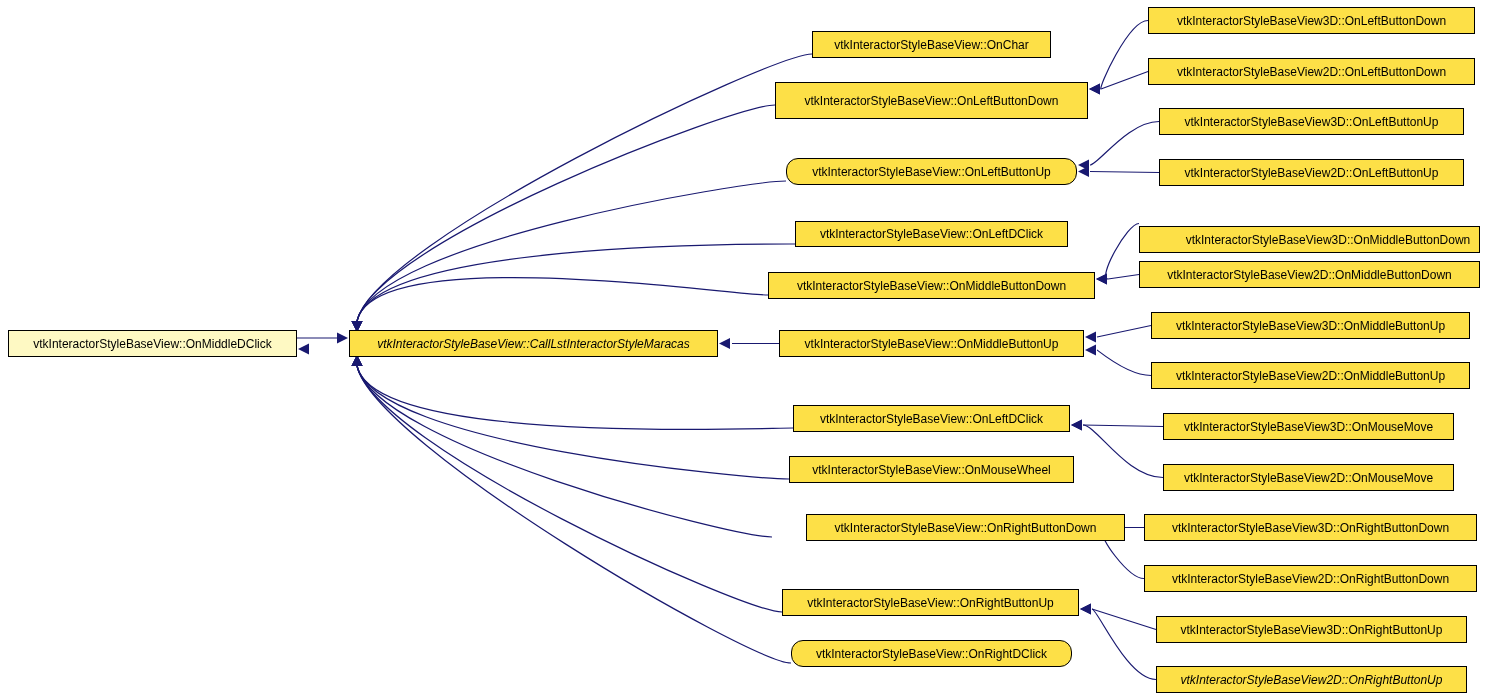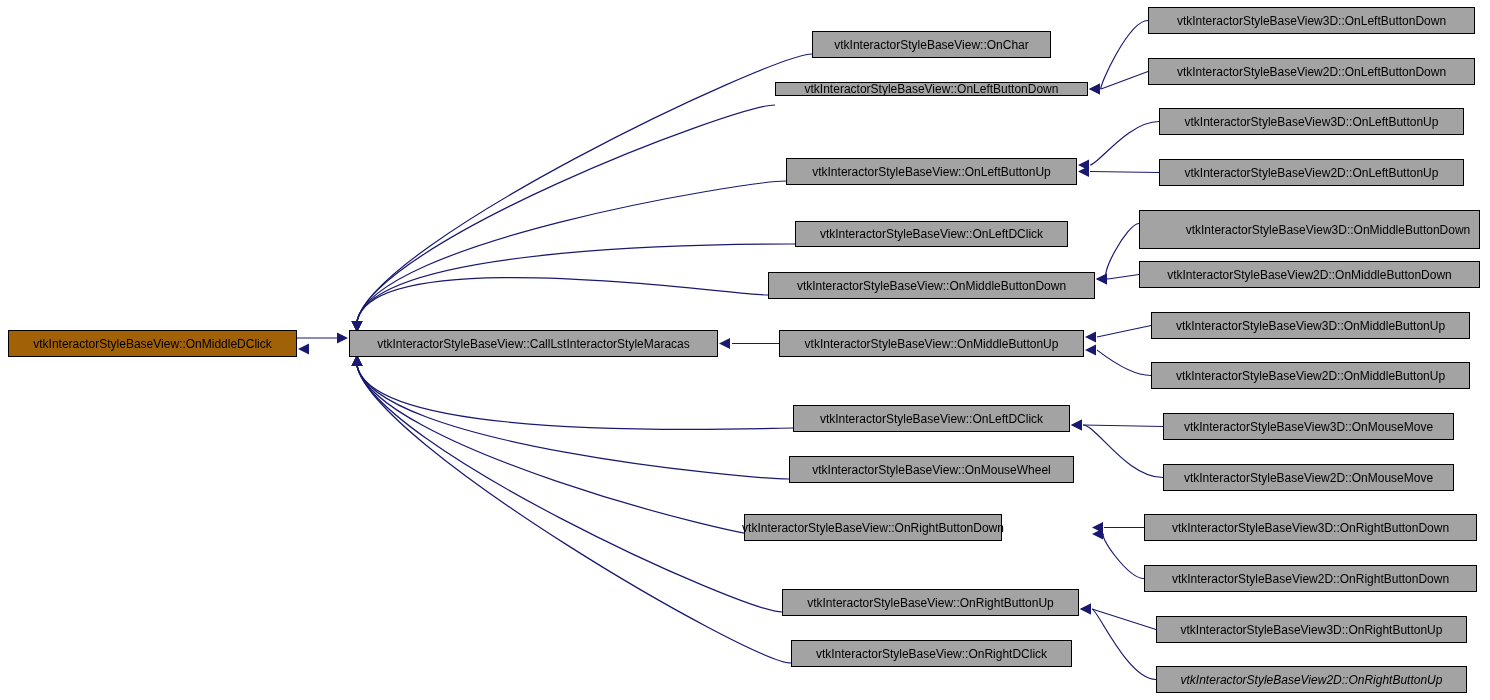--- a/index.html
+++ b/index.html
@@ -23,33 +23,33 @@
     left: 0;
     top: 0;
     width: 1490px;
     height: 700px;
     pointer-events: none;
   }
   .node {
     position: absolute;
     box-sizing: border-box;
     border: 1px solid #000000;
-    background: #a3a3a3;
+    background: #fde047;
     color: #000000;
     font-size: 12px;
     line-height: 1;
     display: flex;
     align-items: center;
     justify-content: center;
     white-space: nowrap;
     letter-spacing: 0px;
     z-index: 2;
   }
   .node.highlight {
-    background: #a16207;
+    background: #fef9c3;
   }
   .node span {
     display: block;
     padding: 0 7px;
   }
 </style>
 </head>
 <body>
 
 <div id="graph">
@@ -105,69 +105,69 @@
       <polygon points="1092,534 1103,539.5 1103,528.5" fill="#191970"></polygon>
       <path d="M 1144 578.5 C 1127.5 578.5, 1097.5 534, 1104 534" fill="none" stroke="#191970" stroke-width="1.2"></path>
       <polygon points="1080,609 1091,614.5 1091,603.5" fill="#191970"></polygon>
       <path d="M 1156 629.5 L 1092 609" fill="none" stroke="#191970" stroke-width="1.2"></path>
       <polygon points="1080,609 1091,614.5 1091,603.5" fill="#191970"></polygon>
       <path d="M 1156 679.5 C 1127.5 679.5, 1097.5 609, 1092 609" fill="none" stroke="#191970" stroke-width="1.2"></path>
     </svg>
 <div class="node highlight" style="left: 8px; top: 330px; width: 289px; height: 27px;">
       <span>vtkInteractorStyleBaseView::OnMiddleDClick</span>
     </div>
-    <div class="node" style="left: 349px; top: 330px; width: 369px; height: 27px;">
+    <div class="node" style="left: 349px; top: 330px; width: 369px; height: 27px; font-style: italic;">
       <span>vtkInteractorStyleBaseView::CallLstInteractorStyleMaracas</span>
     </div>
     <div class="node" style="left: 812px; top: 31px; width: 239px; height: 27px;">
       <span>vtkInteractorStyleBaseView::OnChar</span>
     </div>
-    <div class="node" style="left: 775px; top: 82px; width: 313px; height: 14px;">
+    <div class="node" style="left: 775px; top: 82px; width: 313px; height: 37px;">
       <span>vtkInteractorStyleBaseView::OnLeftButtonDown</span>
     </div>
-    <div class="node" style="left: 786px; top: 158px; width: 291px; height: 27px;">
+    <div class="node" style="left: 786px; top: 158px; width: 291px; height: 27px; border-radius: 12px;">
       <span>vtkInteractorStyleBaseView::OnLeftButtonUp</span>
     </div>
     <div class="node" style="left: 795px; top: 221px; width: 273px; height: 26px;">
       <span>vtkInteractorStyleBaseView::OnLeftDClick</span>
     </div>
     <div class="node" style="left: 768px; top: 272px; width: 327px; height: 27px;">
       <span>vtkInteractorStyleBaseView::OnMiddleButtonDown</span>
     </div>
     <div class="node" style="left: 779px; top: 330px; width: 305px; height: 27px;">
       <span>vtkInteractorStyleBaseView::OnMiddleButtonUp</span>
     </div>
     <div class="node" style="left: 793px; top: 405px; width: 277px; height: 27px;">
       <span>vtkInteractorStyleBaseView::OnLeftDClick</span>
     </div>
     <div class="node" style="left: 789px; top: 456px; width: 285px; height: 27px;">
       <span>vtkInteractorStyleBaseView::OnMouseWheel</span>
     </div>
-    <div class="node" style="left: 744px; top: 514px; width: 258px; height: 27px; align-items: center;">
+    <div class="node" style="left: 806px; top: 514px; width: 319px; height: 27px; align-items: center;">
       <span>vtkInteractorStyleBaseView::OnRightButtonDown</span>
     </div>
     <div class="node" style="left: 782px; top: 589px; width: 297px; height: 27px;">
       <span>vtkInteractorStyleBaseView::OnRightButtonUp</span>
     </div>
-    <div class="node" style="left: 791px; top: 640px; width: 281px; height: 27px;">
+    <div class="node" style="left: 791px; top: 640px; width: 281px; height: 27px; border-radius: 12px;">
       <span>vtkInteractorStyleBaseView::OnRightDClick</span>
     </div>
     <div class="node" style="left: 1148px; top: 7px; width: 327px; height: 27px;">
       <span>vtkInteractorStyleBaseView3D::OnLeftButtonDown</span>
     </div>
     <div class="node" style="left: 1148px; top: 58px; width: 327px; height: 27px;">
       <span>vtkInteractorStyleBaseView2D::OnLeftButtonDown</span>
     </div>
     <div class="node" style="left: 1159px; top: 108px; width: 305px; height: 27px;">
       <span>vtkInteractorStyleBaseView3D::OnLeftButtonUp</span>
     </div>
     <div class="node" style="left: 1159px; top: 159px; width: 305px; height: 27px;">
       <span>vtkInteractorStyleBaseView2D::OnLeftButtonUp</span>
     </div>
-    <div class="node" style="left: 1139px; top: 210px; width: 341px; height: 39px; padding-left: 37px;">
+    <div class="node" style="left: 1139px; top: 226px; width: 341px; height: 27px; padding-left: 37px;">
       <span>vtkInteractorStyleBaseView3D::OnMiddleButtonDown</span>
     </div>
     <div class="node" style="left: 1139px; top: 261px; width: 341px; height: 27px;">
       <span>vtkInteractorStyleBaseView2D::OnMiddleButtonDown</span>
     </div>
     <div class="node" style="left: 1151px; top: 312px; width: 319px; height: 27px;">
       <span>vtkInteractorStyleBaseView3D::OnMiddleButtonUp</span>
     </div>
     <div class="node" style="left: 1151px; top: 362px; width: 319px; height: 27px;">
       <span>vtkInteractorStyleBaseView2D::OnMiddleButtonUp</span>

